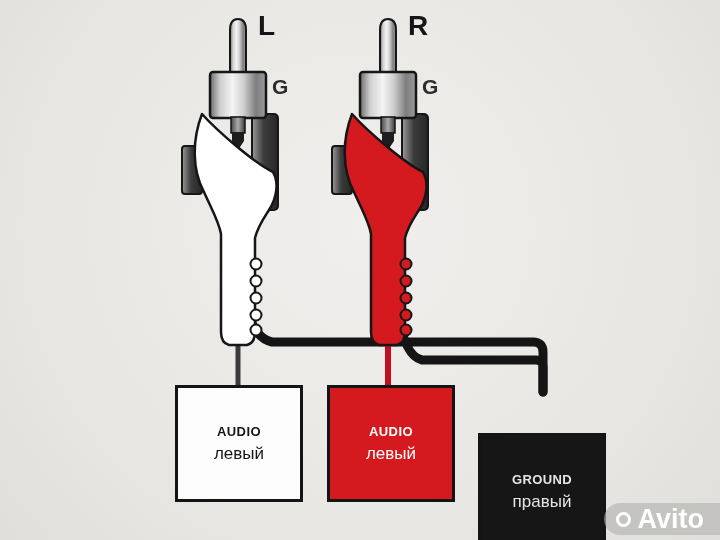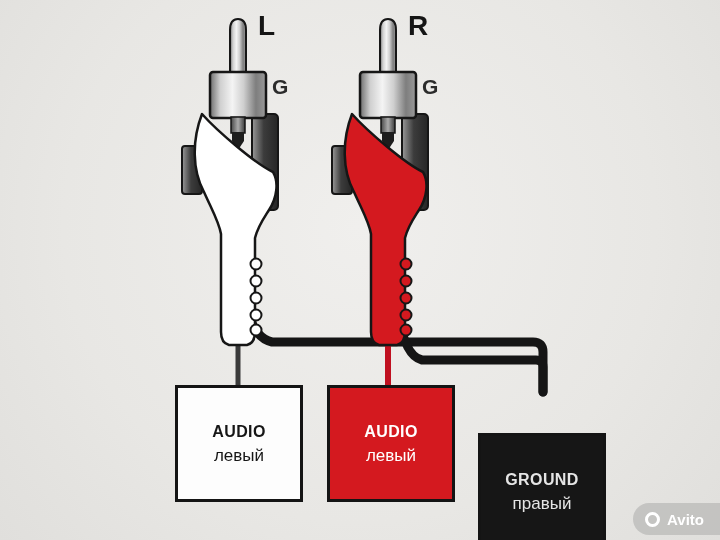--- a/index.html
+++ b/index.html
@@ -13,34 +13,34 @@
     position:absolute;z-index:3;font-weight:bold;font-size:28px;color:#151515;line-height:1;
   }
   .ground-label{
     position:absolute;z-index:3;font-weight:bold;font-size:21px;color:#2b2b2b;line-height:1;
   }
   .box{
     position:absolute;z-index:2;top:385px;width:128px;height:117px;box-sizing:border-box;
     border:3px solid #141414;display:flex;flex-direction:column;align-items:center;justify-content:center;
     text-align:center;
   }
-  .box-title{font-weight:bold;font-size:16px;letter-spacing:.4px;line-height:1;}
+  .box-title{font-weight:bold;font-size:13px;letter-spacing:.4px;line-height:1;}
   .box-sub{font-size:17px;line-height:1;margin-top:7px;}
   .box-audio-left{left:175px;}
   .box-audio-right{left:327px;}
   .box-ground{left:478px;}
   .watermark{
     position:absolute;z-index:4;right:0;top:503px;height:32px;
     display:flex;align-items:center;gap:7px;padding:0 16px 0 12px;
     background:rgba(178,178,176,0.62);border-radius:18px 0 0 18px;
   }
   .watermark-ring{
     width:15px;height:15px;border:3px solid #ffffff;border-radius:50%;box-sizing:border-box;
   }
-  .watermark-text{color:#ffffff;font-weight:bold;font-size:15px;line-height:1;}
+  .watermark-text{color:#ffffff;font-weight:bold;font-size:27px;line-height:1;}
 </style>
 </head>
 <body>
 
 <div class="stage">
 
   <svg class="diagram" width="720" height="540" viewBox="0 0 720 540">
     <defs>
       <linearGradient id="gradMetal" x1="0" y1="0" x2="1" y2="0">
         <stop offset="0%" stop-color="#6e6e6e"></stop>

